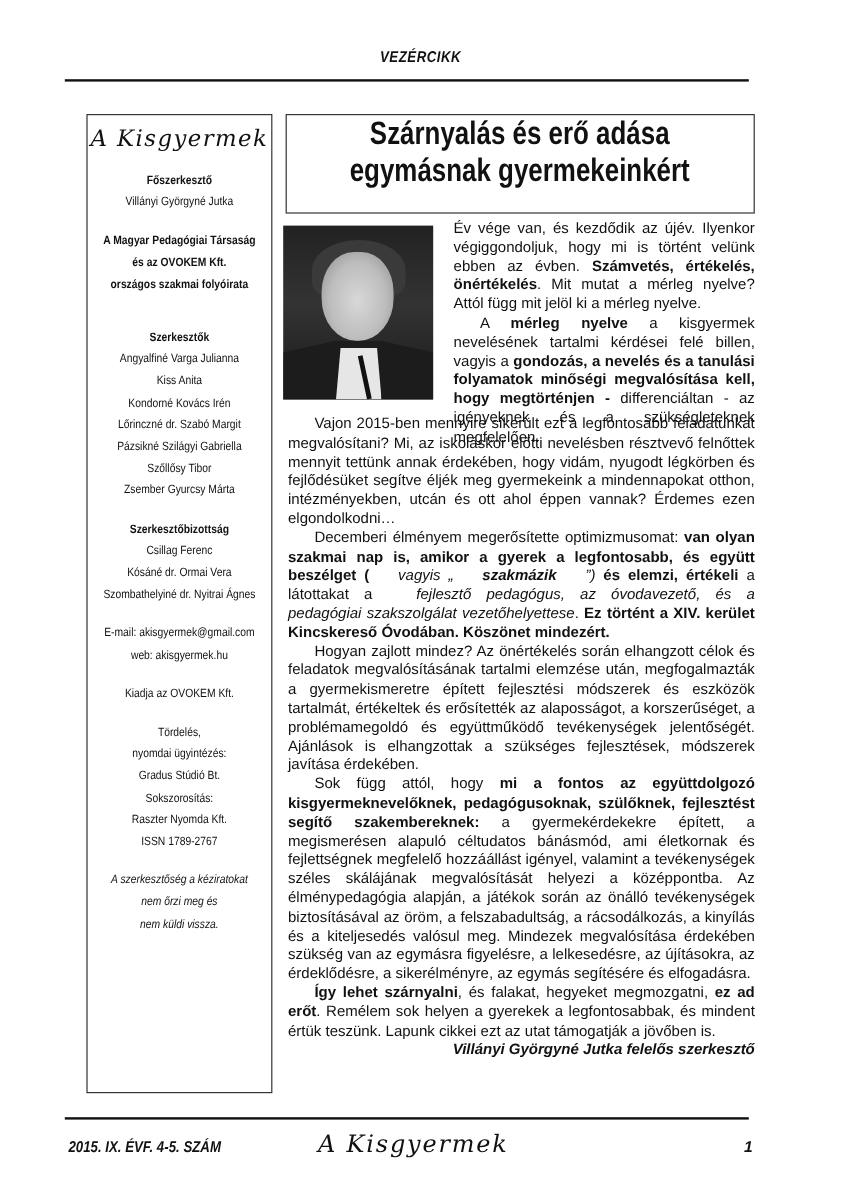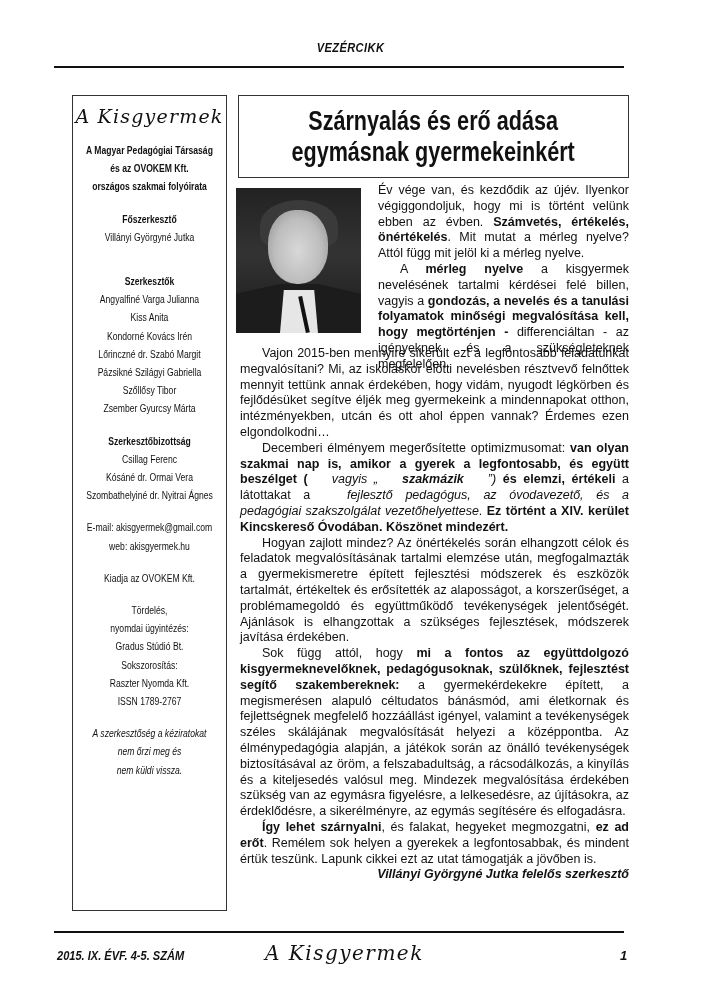--- a/index.html
+++ b/index.html
@@ -8,21 +8,21 @@
     .rule-top { position: absolute; left: 54px; width: 570px; top: 66px; height: 2px; background: #111; }
     .rule-bottom { position: absolute; left: 54px; width: 570px; top: 931px; height: 2px; background: #111; }
 
     .sidebar { position: absolute; left: 72px; top: 95px; width: 155px; height: 816px; border: 1px solid #333; box-sizing: border-box; text-align: center; font-family: "Liberation Sans", sans-serif; font-size: 10px; line-height: 18.2px; }
     .sidebar .logo { font-family: "DejaVu Serif", serif; font-style: italic; font-size: 19px; letter-spacing: 1.2px; margin-top: 8px; line-height: 24px; }
     .sidebar .block { margin-top: 10px; }
     .sidebar .b { font-weight: bold; transform: scaleX(0.86); display: block; }
     .sidebar .n { display: block; transform: scaleX(0.86); }
     .sidebar .it { font-style: italic; display: block; transform: scaleX(0.86); }
 
-    .title-box { position: absolute; left: 238px; top: 95px; width: 391px; height: 83px; border: 1px solid #333; box-sizing: border-box; display: flex; flex-direction: column; justify-content: center; align-items: center; }
+    .title-box { position: absolute; left: 238px; top: 95px; width: 391px; height: 83px; border: 1px solid #333; box-sizing: border-box; display: flex; flex-direction: column; align-items: center; }
     .title-box .line { font-family: "Liberation Sans", sans-serif; font-weight: bold; font-size: 27px; line-height: 31px; transform: scaleX(0.8); white-space: nowrap; }
 
     .photo { position: absolute; left: 236px; top: 188px; width: 125px; height: 145px; background: linear-gradient(180deg, #222 0%, #333 45%, #1a1a1a 100%); overflow: hidden; }
     .photo .face { position: absolute; left: 32px; top: 22px; width: 60px; height: 74px; border-radius: 45% 45% 48% 48%; background: radial-gradient(ellipse at 50% 55%, #d8d8d8 0%, #bdbdbd 55%, #8a8a8a 100%); }
     .photo .hair { position: absolute; left: 24px; top: 12px; width: 78px; height: 50px; border-radius: 50% 50% 30% 30%; background: #3a3a3a; }
     .photo .shirt { position: absolute; left: 44px; top: 102px; width: 38px; height: 43px; background: #e6e6e6; clip-path: polygon(10% 0, 90% 0, 100% 100%, 0 100%); }
     .photo .tie { position: absolute; left: 66px; top: 108px; width: 4px; height: 37px; background: #111; transform: rotate(-12deg); }
     .photo .jacket { position: absolute; left: 0; top: 96px; width: 125px; height: 49px; background: #1c1c1c; clip-path: polygon(0 20%, 35% 0, 65% 0, 100% 20%, 100% 100%, 0 100%); }
 
     .body-text { position: absolute; font-family: Liberation Sans, sans-serif; font-size: 12.5px; line-height: 15.8px; text-align: justify; }
@@ -40,27 +40,27 @@
   </style>
 </head>
 <body>
 
 <div class="section-header">VEZÉRCIKK</div>
 <div class="rule-top"></div>
 
 <div class="sidebar">
   <div class="logo">A Kisgyermek</div>
   <div class="block" style="margin-top:14px">
+    <span class="b">Főszerkesztő</span>
+    <span class="n">Villányi Györgyné Jutka</span>
+  </div>
+  <div class="block" style="margin-top:14px">
     <span class="b">A Magyar Pedagógiai Társaság</span>
     <span class="b">és az OVOKEM Kft.</span>
     <span class="b">országos szakmai folyóirata</span>
-  </div>
-  <div class="block" style="margin-top:14px">
-    <span class="b">Főszerkesztő</span>
-    <span class="n">Villányi Györgyné Jutka</span>
   </div>
   <div class="block" style="margin-top:26px">
     <span class="b">Szerkesztők</span>
     <span class="n">Angyalfiné Varga Julianna</span>
     <span class="n">Kiss Anita</span>
     <span class="n">Kondorné Kovács Irén</span>
     <span class="n">Lőrinczné dr. Szabó Margit</span>
     <span class="n">Pázsikné Szilágyi Gabriella</span>
     <span class="n">Szőllősy Tibor</span>
     <span class="n">Zsember Gyurcsy Márta</span>

